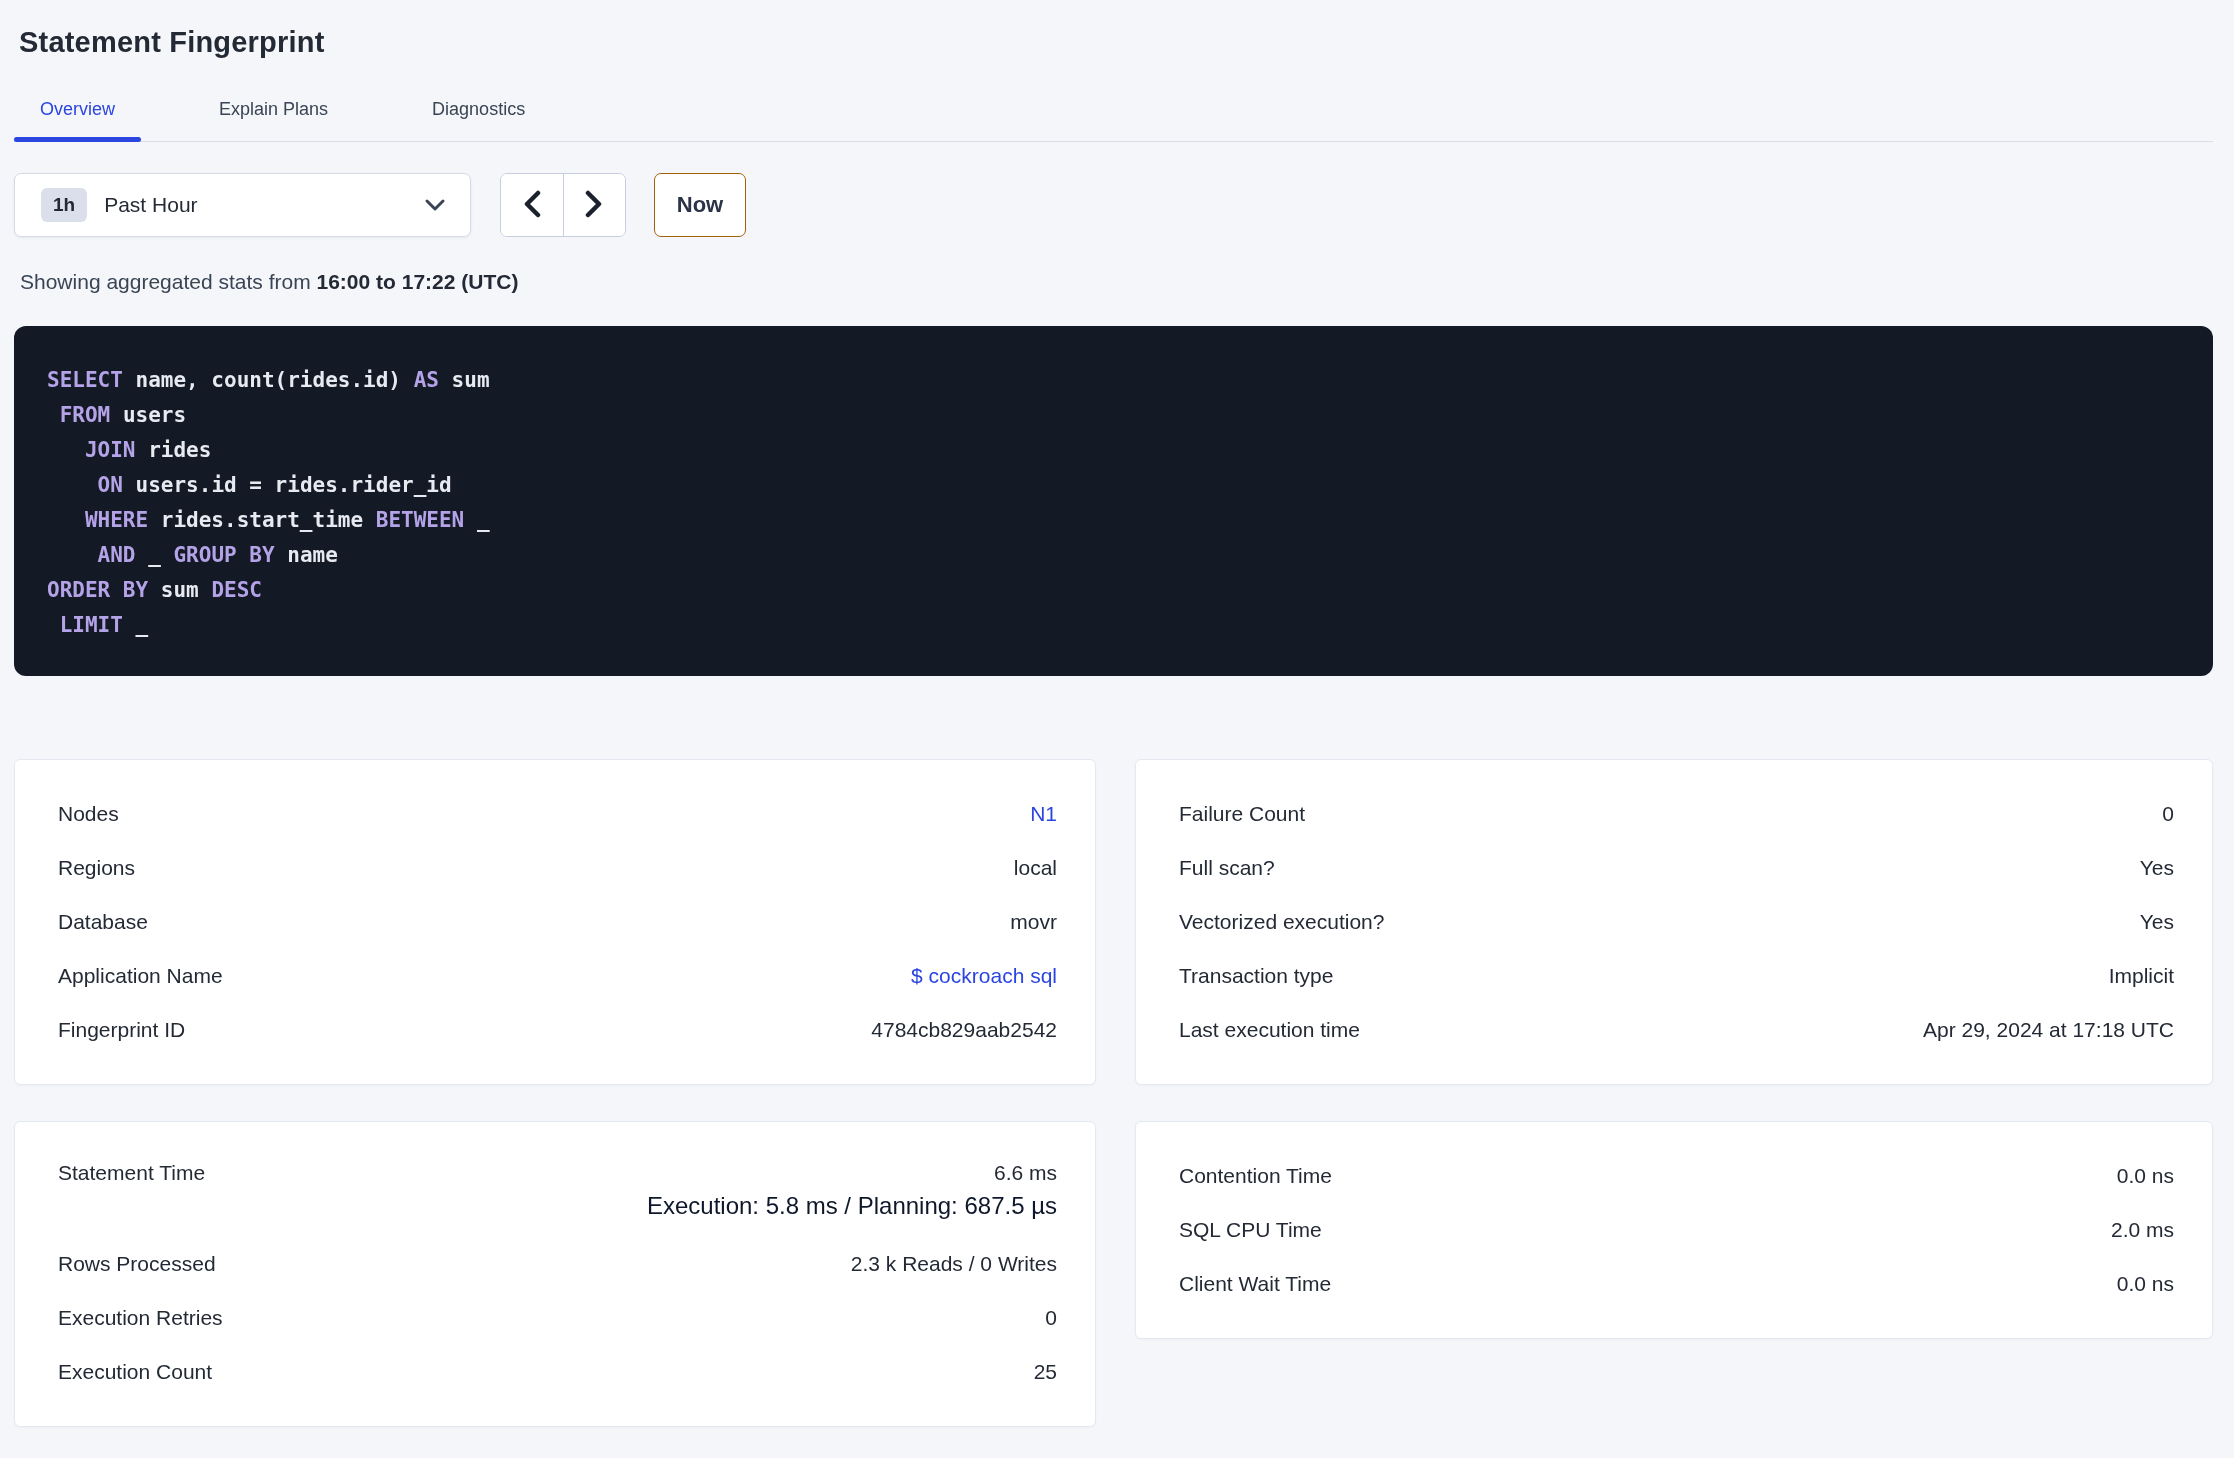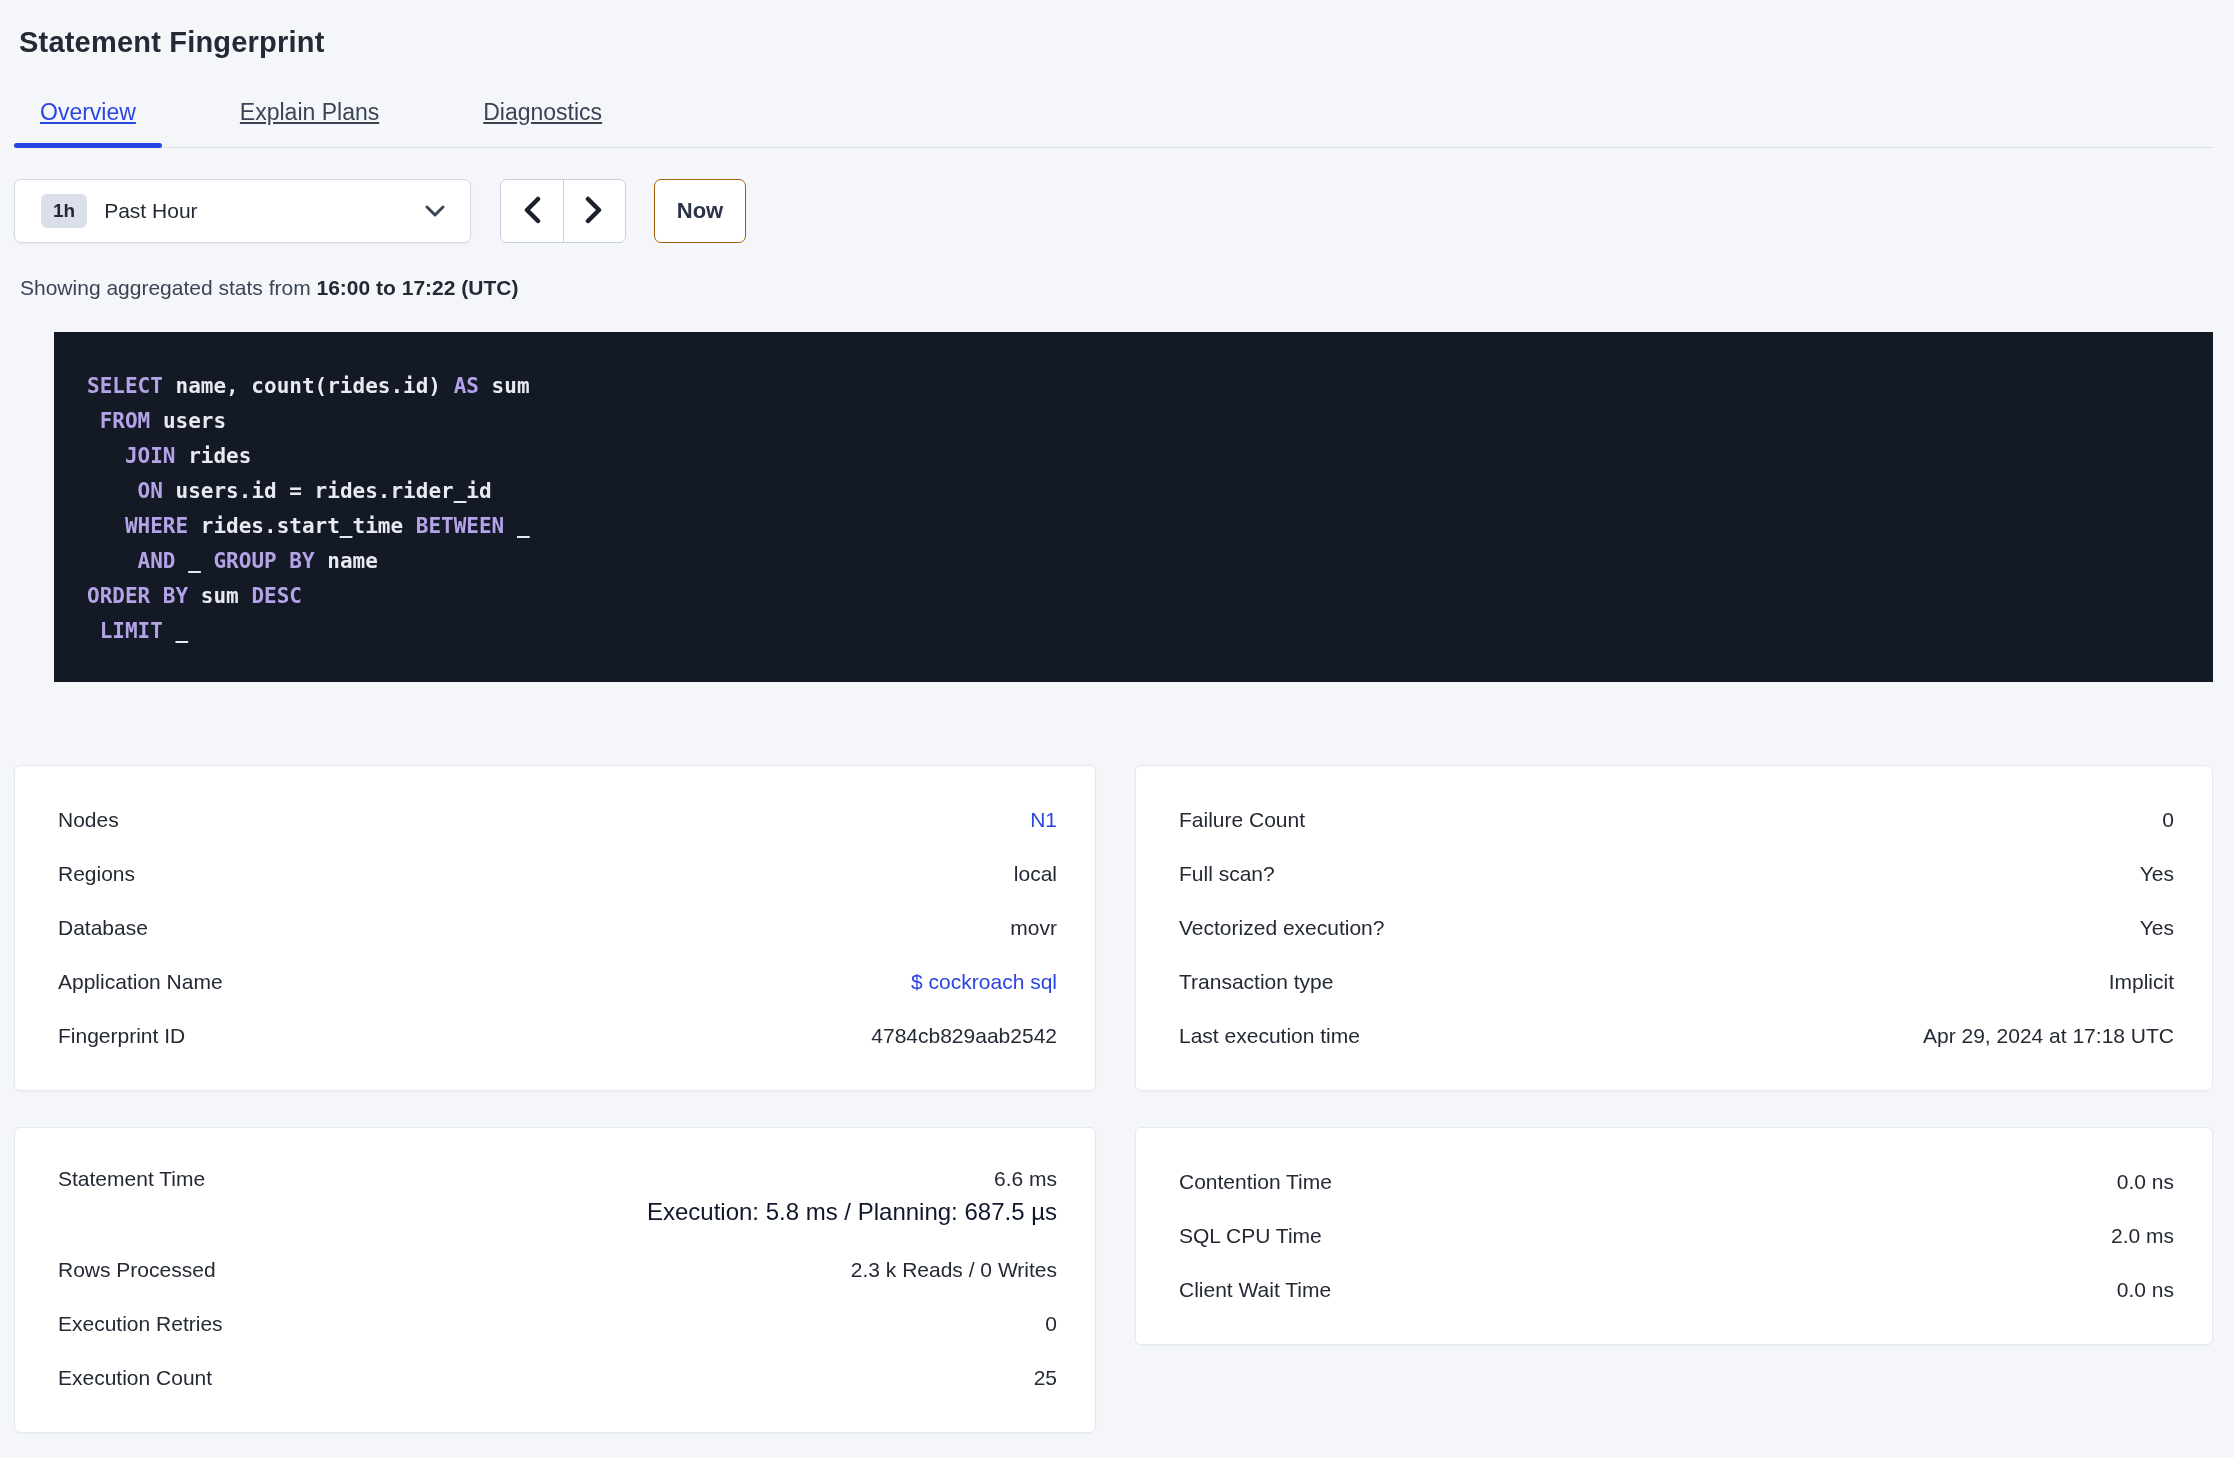--- a/index.html
+++ b/index.html
@@ -24,25 +24,24 @@
   
   .tab-bar {
     margin-top: 40px;
     display: flex;
     gap: 52px;
     border-bottom: 1px solid #d9dee9;
   }
   .tab {
     position: relative;
     padding: 0 26px 21px 26px;
-    font-size: 23px;
+    font-size: 18px;
     color: #394455;
     cursor: pointer;
     white-space: nowrap;
-    text-decoration: underline;
   }
   .tab.active { color: var(--accent, #2b45e0); }
   .tab.active::after {
     content: "";
     position: absolute;
     left: 0; right: 0; bottom: -1px;
     height: 5px;
     border-radius: 3px;
     background: var(--accent, #2b45e0);
   }
@@ -102,23 +101,22 @@
   }
 
   
   .summary { margin-top: 33px; margin-left: 6px; font-size: 21px; color: #394455; }
   .summary b { color: #242a35; font-weight: 700; }
 
   
   .sql-box {
     margin-top: 32px;
     background: var(--sql-bg, #141926);
-    border-radius: 0;
+    border-radius: 12px;
     padding: 37px 46px 33px 33px;
-    margin-left: 40px;
   }
   .sql-line {
     font-family: "DejaVu Sans Mono", monospace;
     font-size: 21px;
     line-height: 35px;
     font-weight: 600;
     white-space: pre;
     color: var(--sql-text, #e8eaf1);
   }
   .sql-line .kw { color: var(--sql-kw, #b5a3e8); }

